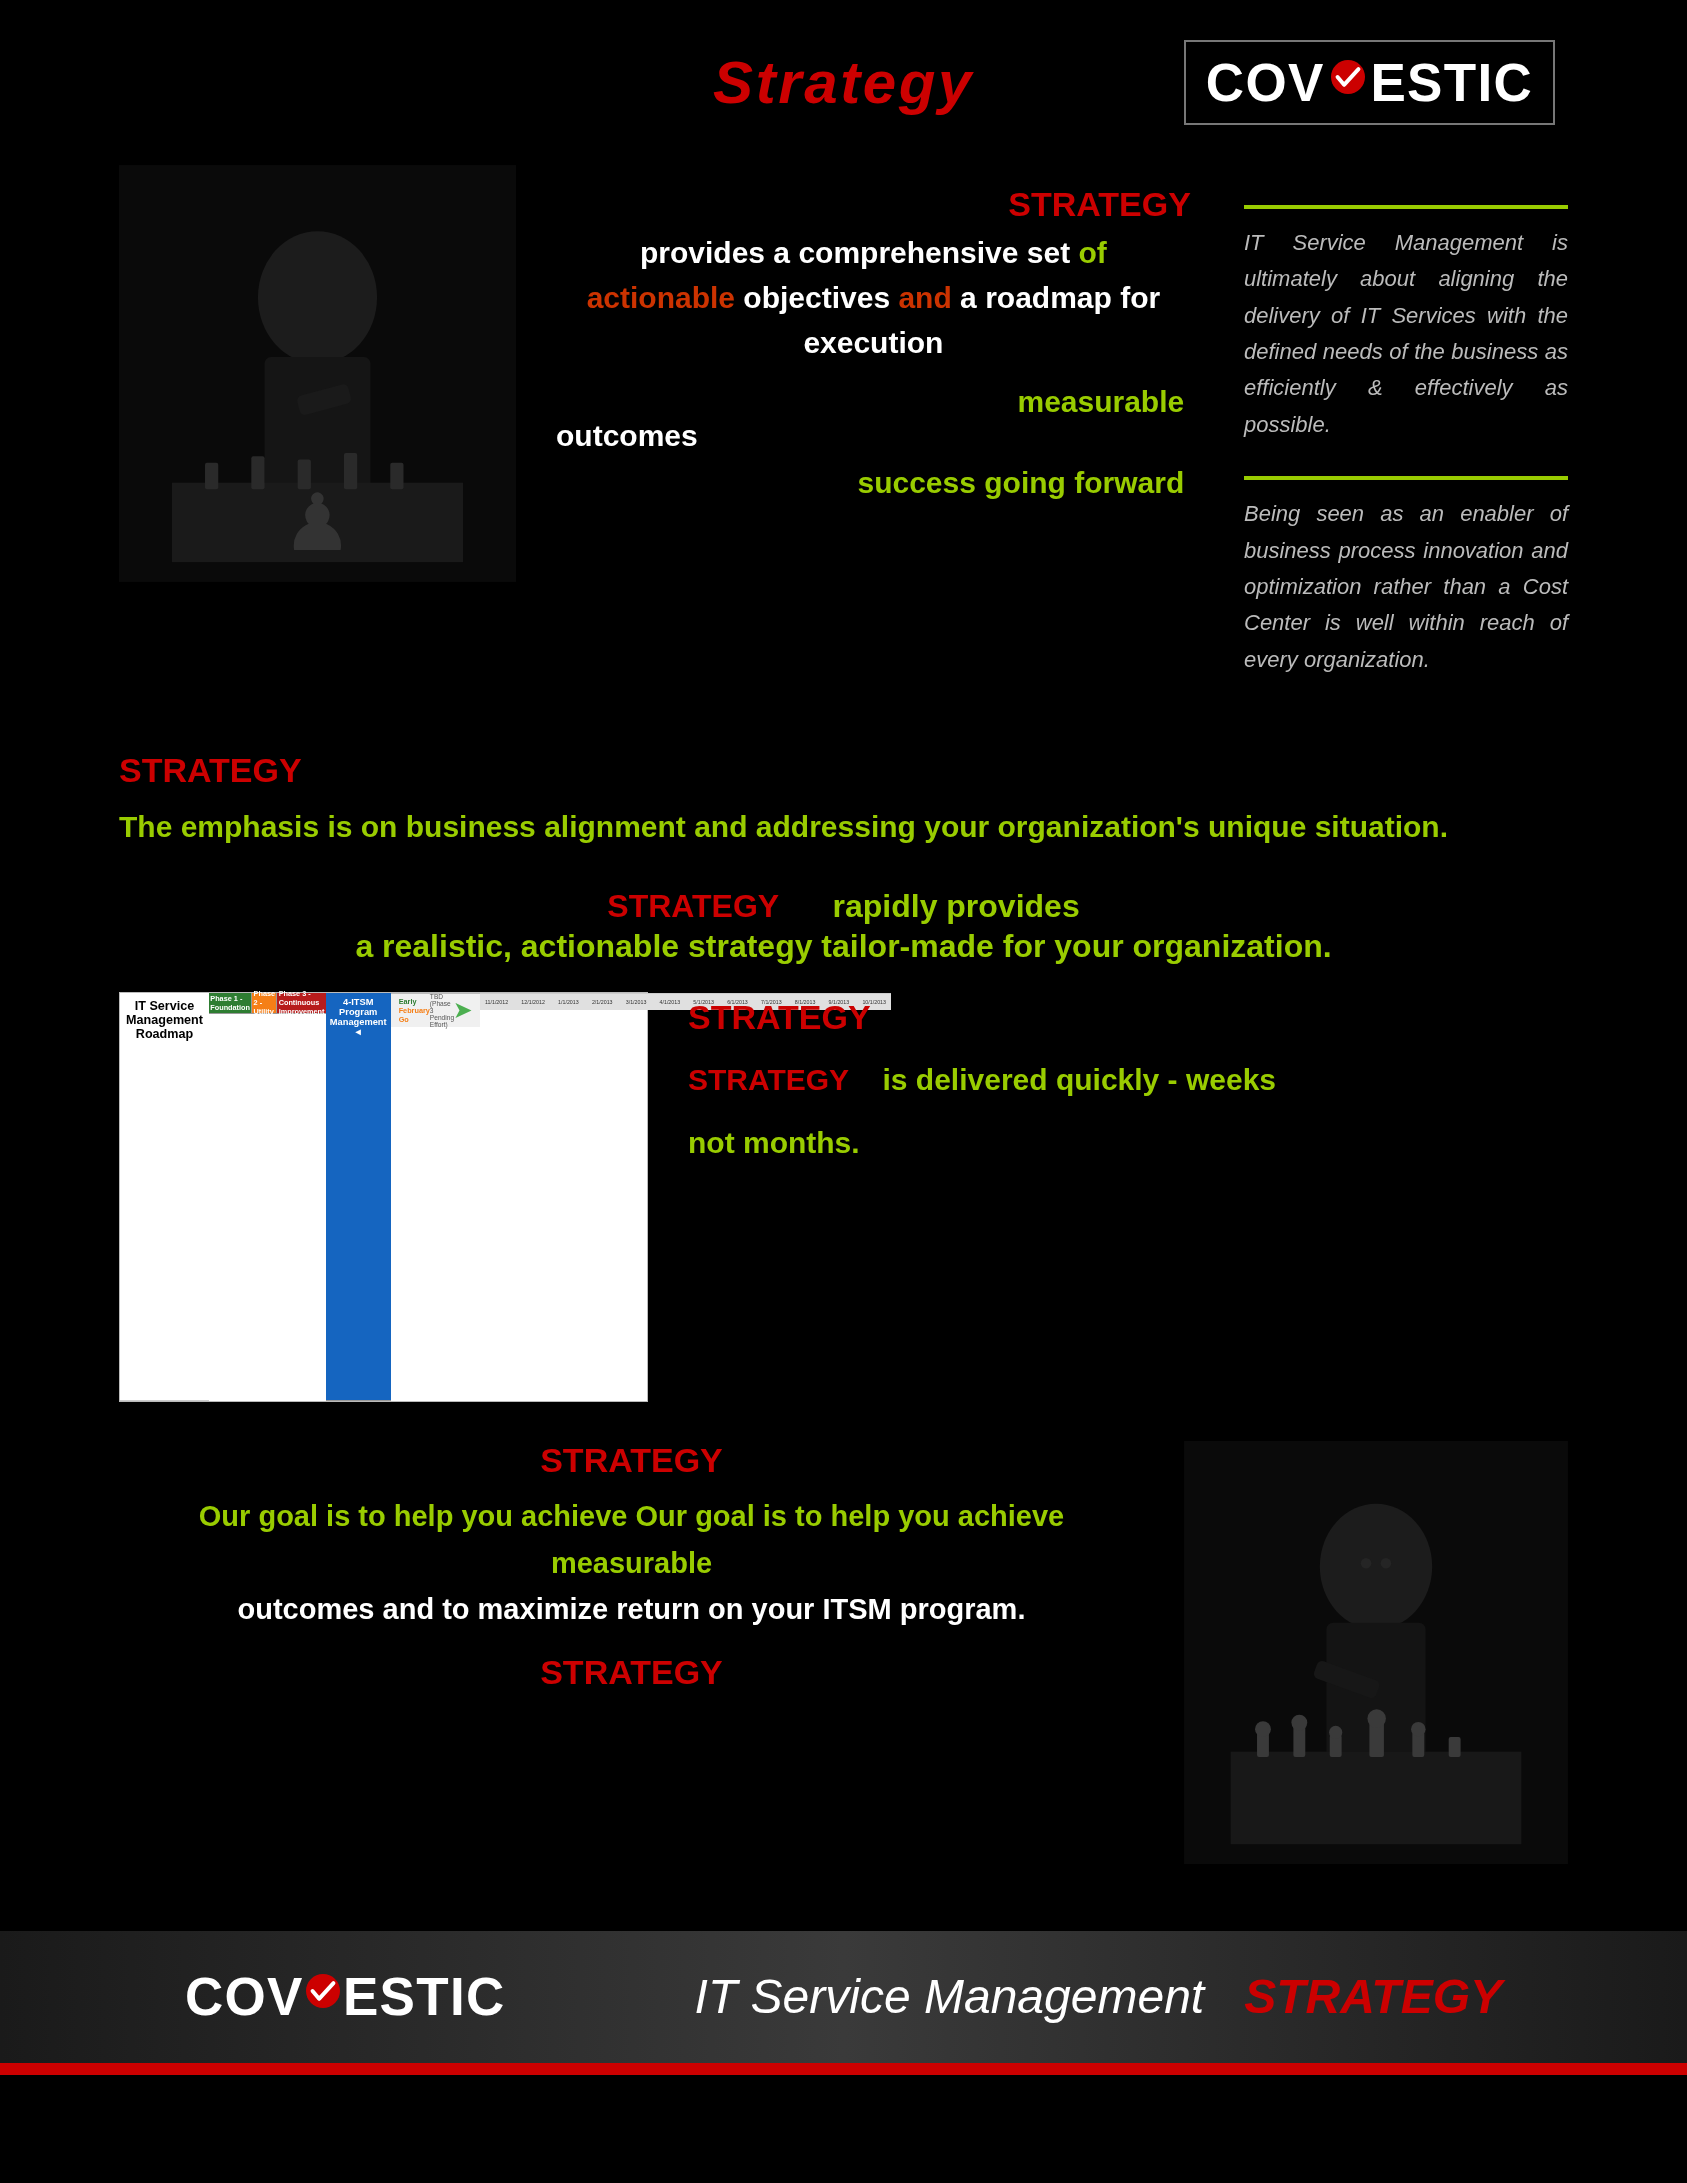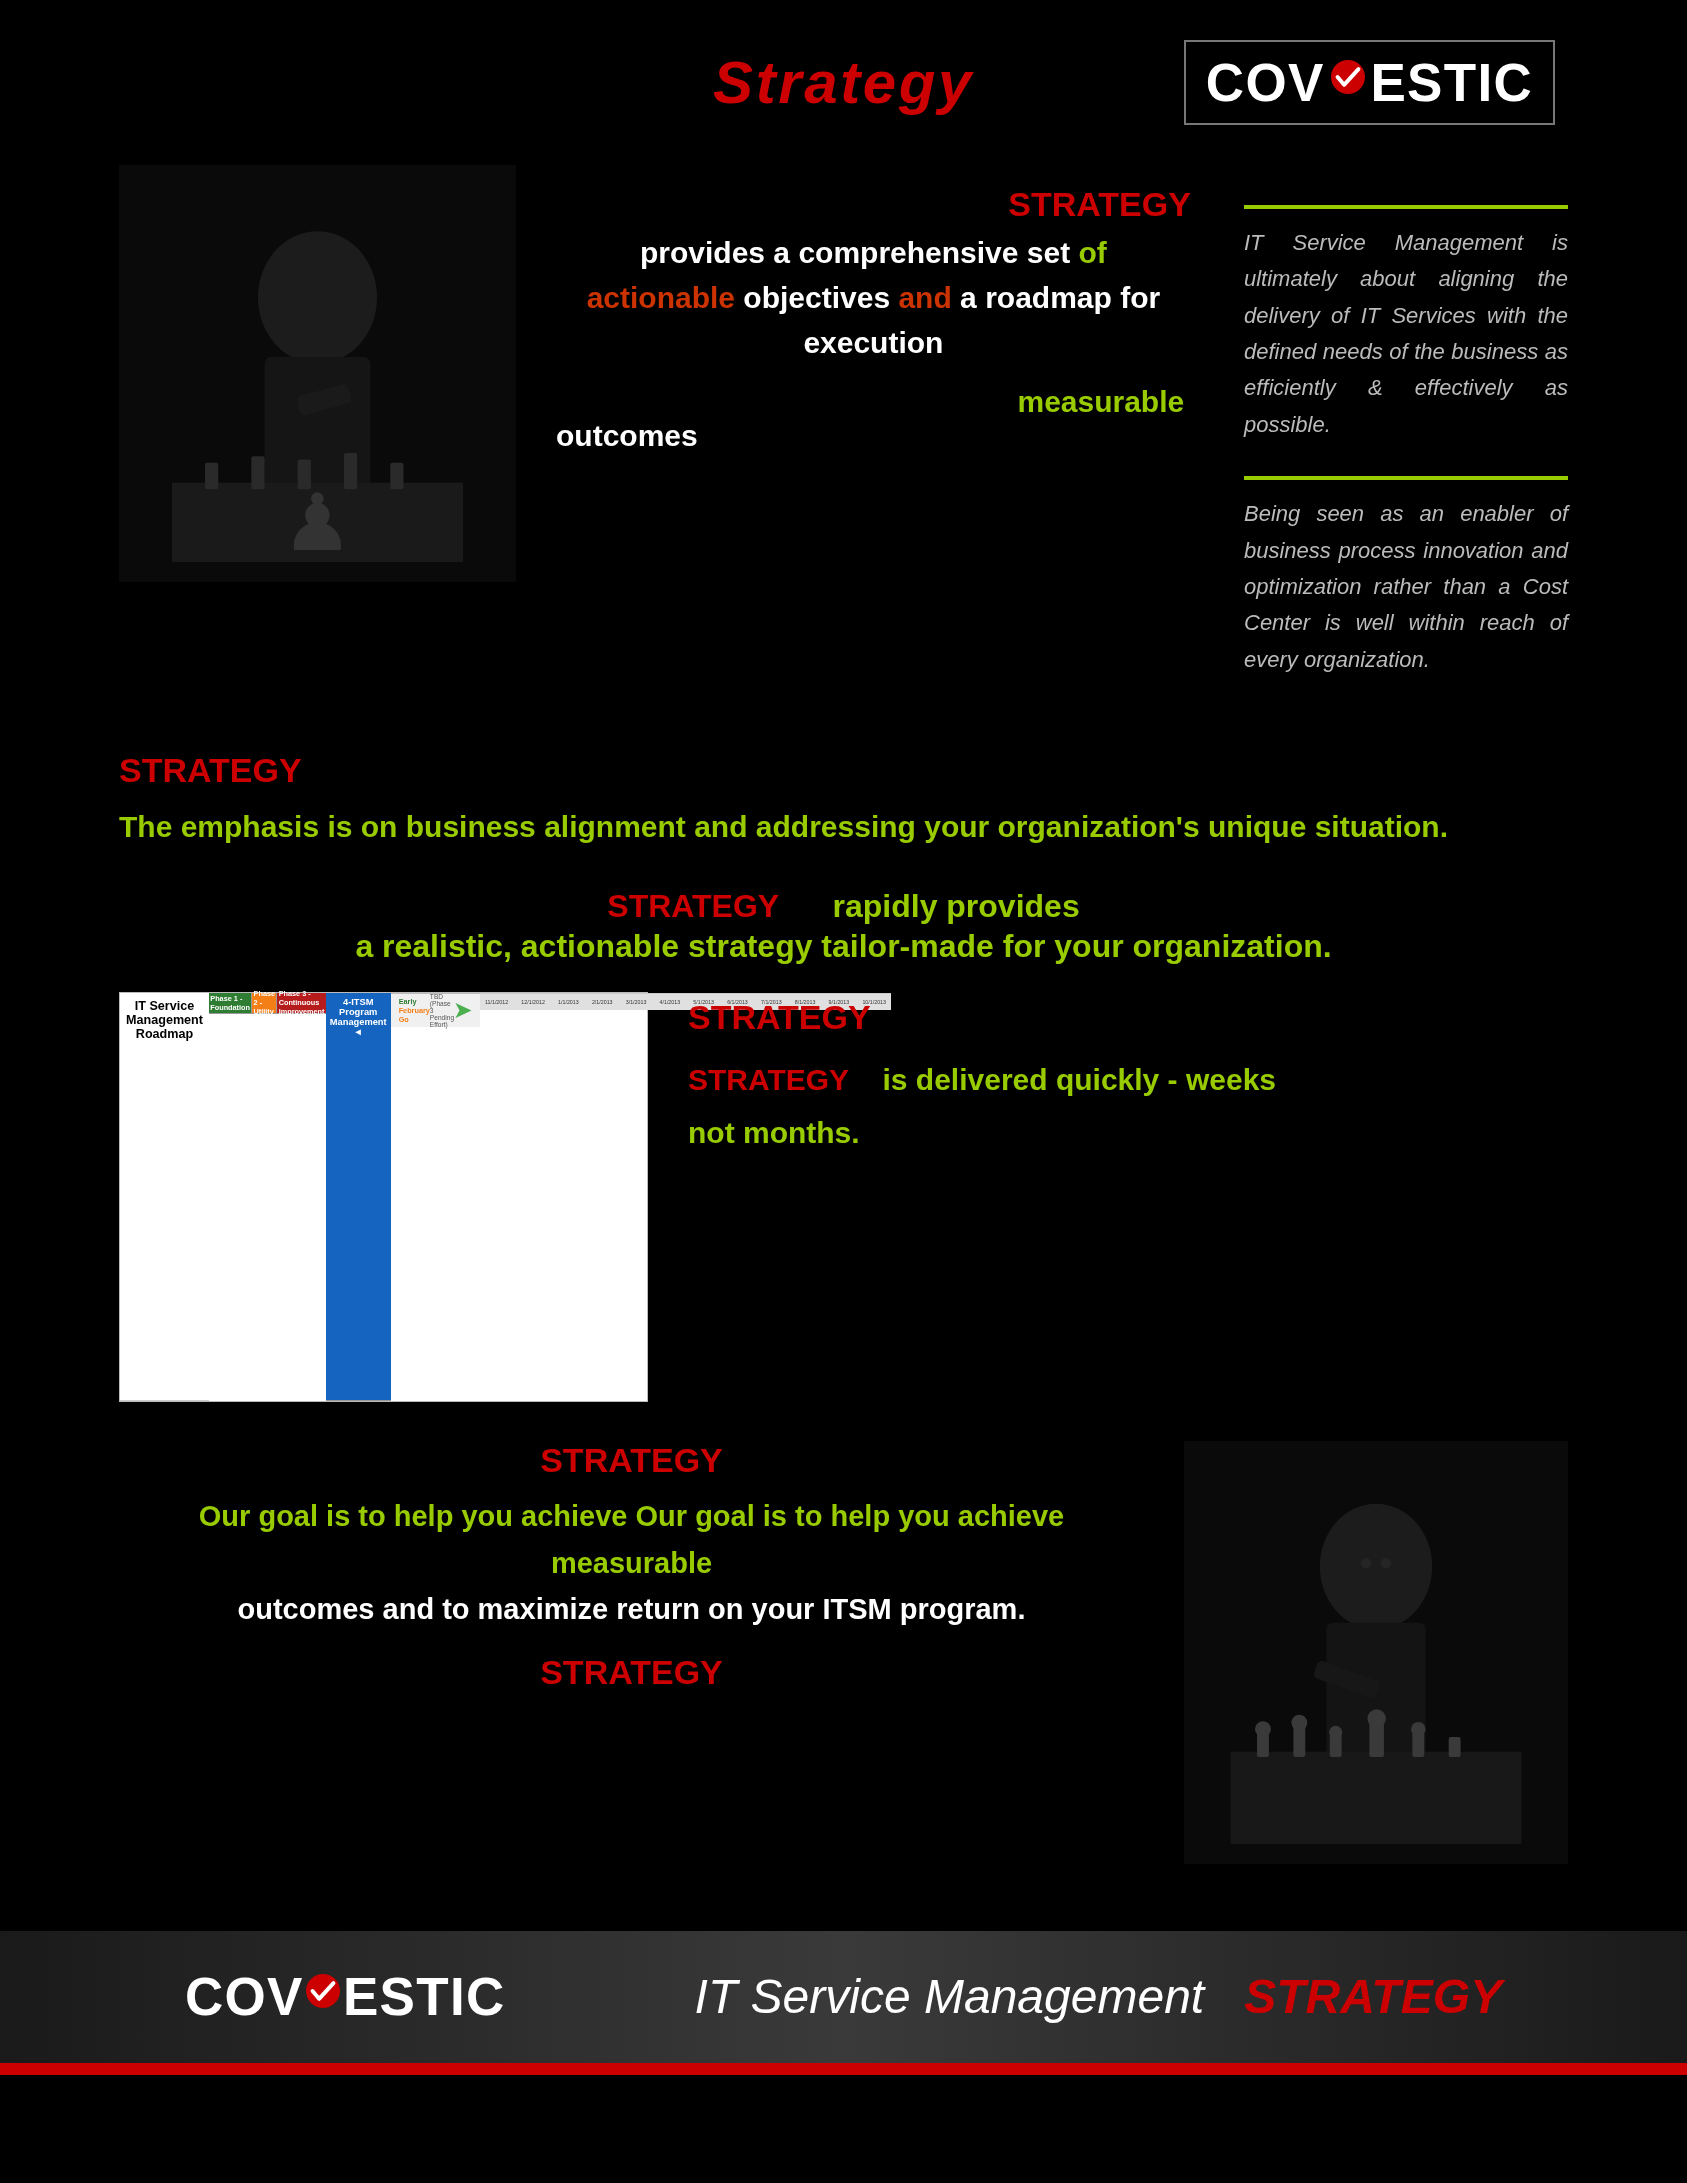--- a/index.html
+++ b/index.html
@@ -215,20 +215,23 @@
           <span>provides a comprehensive set </span><span style="color:#99cc00">of</span>
           <br><span style="color:#cc3300">actionable</span><span> objectives </span><span style="color:#cc3300">and</span><span> a roadmap for</span>
           <br><span>execution</span>
         </div>
         <div style="font-size:30px; font-weight:700; color:#99cc00; text-align:right; margin-top:20px; padding-right:6.6px;">
           <span>measurable</span>
         </div>
         <div style="font-size:30px; font-weight:700; color:#fff; text-align:left; margin-top:0;">
           <span>outcomes</span>
         </div>
+        <div style="font-size:30px; font-weight:700; color:#99cc00; text-align:right; margin-top:13.2px; padding-right:6.6px;">
+          <span>success going forward</span>
+        </div>
       </div>
     </div>
 
     <div class="right-sidebar" style="width:324px; flex-shrink:0; padding-top:40px;">
       <div class="sidebar-divider" style="height:4px; background:#99cc00; margin-bottom:16.5px;"></div>
       <div class="sidebar-text" style="font-size:22px; color:#bbb; line-height:1.65; font-style:italic; text-align:justify; margin-bottom:33px;">IT Service Management is ultimately about aligning the delivery of IT Services with the defined needs of the business as efficiently &amp; effectively as possible.</div>
       <div class="sidebar-divider" style="height:4px; background:#99cc00; margin-bottom:16.5px;"></div>
       <div class="sidebar-text" style="font-size:22px; color:#bbb; line-height:1.65; font-style:italic; text-align:justify;">Being seen as an enabler of business process innovation and optimization rather than a Cost Center is well within reach of every organization.</div>
     </div>
   </div>
@@ -350,21 +353,21 @@
           <span>7/1/2013</span>
           <span>8/1/2013</span>
           <span>9/1/2013</span>
           <span>10/1/2013</span>
         </div>
       </div>
     </div>
 
     <div style="flex:1; padding-top:6.6px;">
       <div style="font-size:34px; font-weight:900; color:#cc0000; margin-bottom:20px;">STRATEGY</div>
-      <div style="font-size:30px; font-weight:700; color:#fff; margin-bottom:14px; line-height:1.5;">
+      <div style="font-size:30px; font-weight:700; color:#fff; margin-bottom:24px; line-height:1.5;">
         <span style="color:#cc0000; font-weight:900;">STRATEGY</span>
         <span style="color:#fff;">&nbsp;&nbsp;</span>
         <span style="color:#99cc00;">is delivered quickly - weeks</span>
       </div>
       <div style="font-size:30px; font-weight:700; color:#99cc00;">not months.</div>
     </div>
   </div>
 
   <div class="bottom-section" style="display:flex; padding:26.5px 119px; gap:40px; align-items:flex-start;">
 

